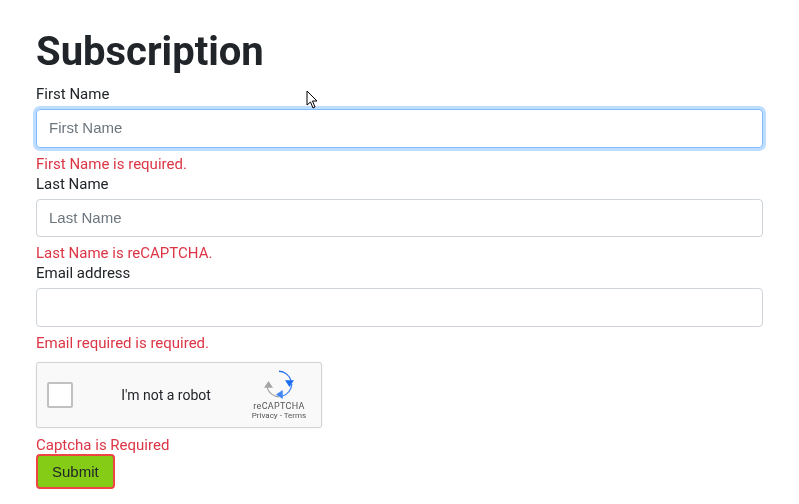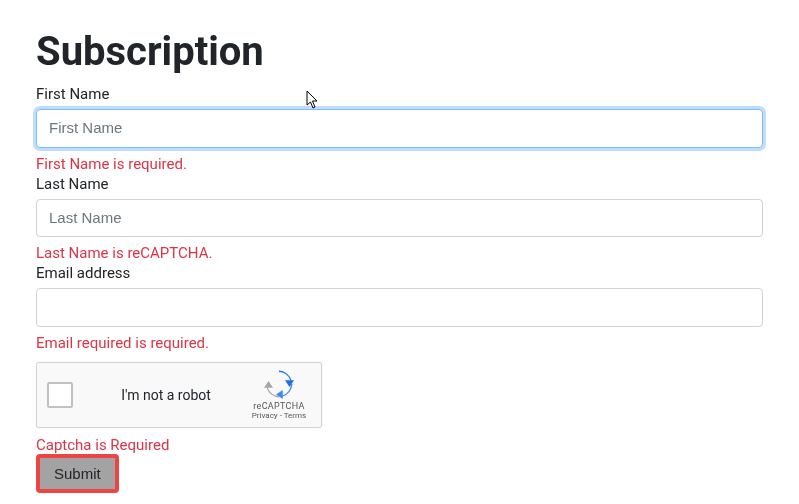--- a/index.html
+++ b/index.html
@@ -109,22 +109,22 @@
     }
     .captcha-error {
       color: #dc3545;
       font-size: 15px;
     }
     .submit-button {
       display: inline-block;
       padding: 7px 14px;
       font-size: 15px;
       color: #212529;
-      background-color: #a3a3a3;
-      border: 4px solid #ef4444;
+      background-color: #84cc16;
+      border: 2px solid #ef4444;
       border-radius: 4px;
       cursor: pointer;
     }
     .cursor {
       position: absolute;
       left: 306px;
       top: 90px;
       pointer-events: none;
     }
   </style>

